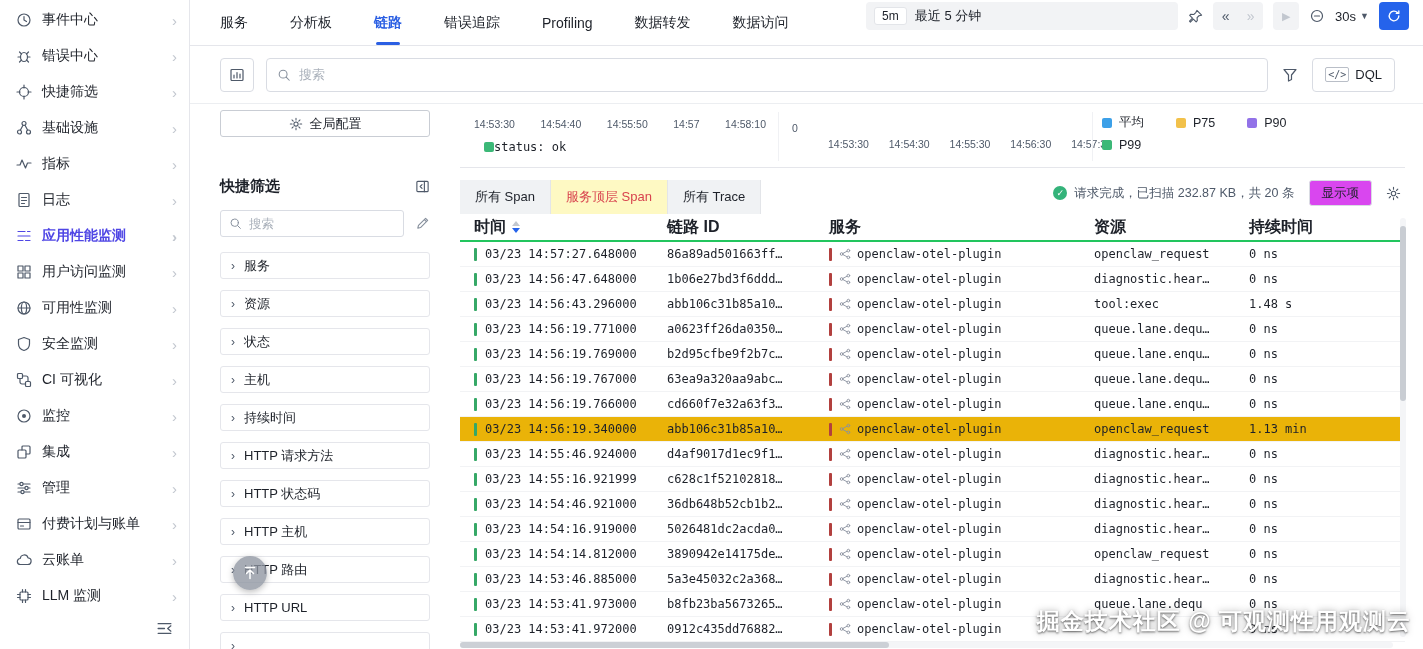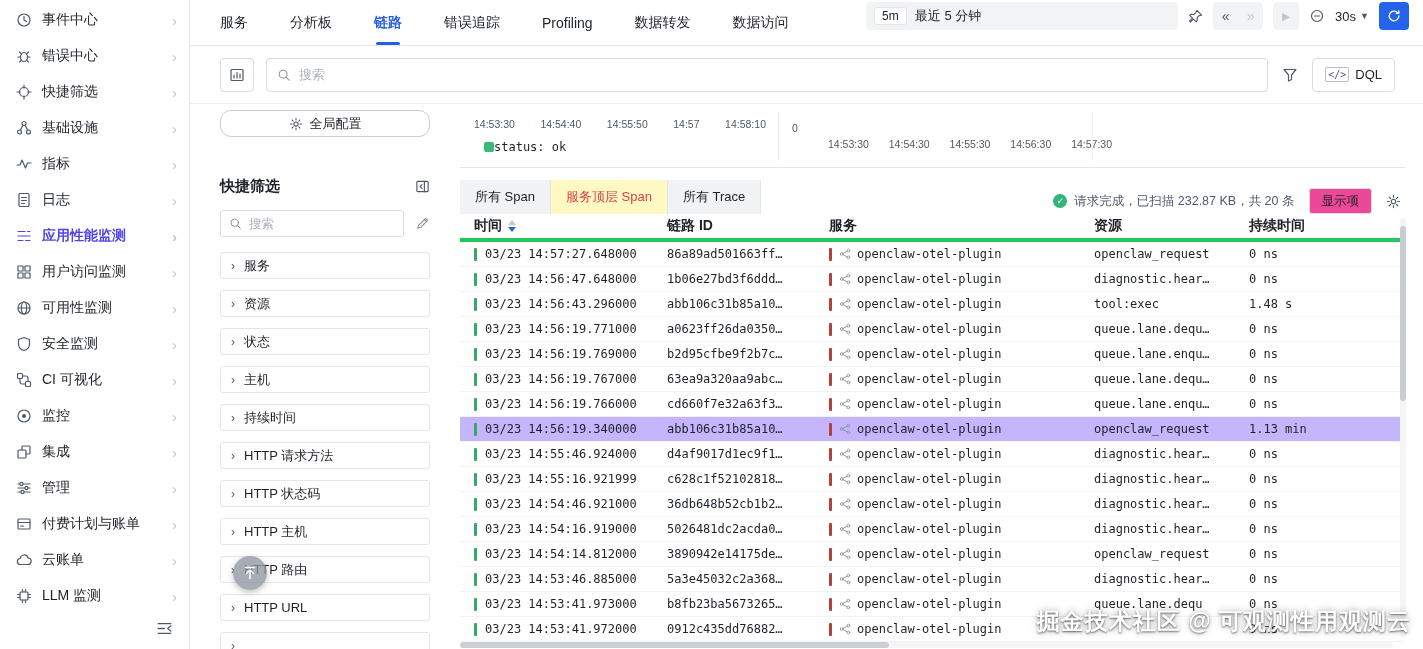--- a/index.html
+++ b/index.html
@@ -56,21 +56,21 @@
   .funnelbtn{border:none;background:none;color:#4e5969;cursor:pointer;display:flex;padding:0 2px}
   .funnelbtn svg{width:16px;height:16px}
   .dqlbtn{height:34px;border:1px solid #d9dce3;border-radius:4px;background:#fff;display:flex;align-items:center;gap:6px;padding:0 12px;cursor:pointer;font-size:13px;color:#1d2129}
   .code-ic{font-family:"DejaVu Sans Mono",monospace;font-size:10px;color:#4e5969;border:1px solid #b9bec7;border-radius:2px;padding:0 2px;line-height:13px}
 
   
   .content{flex:1;display:flex;padding:2px 18px 0 30px;gap:30px;background:#fff;position:relative;min-height:0}
 
   
   .filterpanel{width:210px;flex:none;position:relative;padding-top:4px}
-  .gc-btn{width:100%;height:27px;border:1px solid #c9cdd4;border-radius:11px;display:flex;align-items:center;justify-content:center;gap:7px;background:#fff;font-size:13px;cursor:pointer;color:#1d2129}
+  .gc-btn{width:100%;height:27px;border:1px solid #c9cdd4;border-radius:3px;display:flex;align-items:center;justify-content:center;gap:7px;background:#fff;font-size:13px;cursor:pointer;color:#1d2129}
   .gc-btn svg{width:14px;height:14px;color:#4e5969}
   .fp-head{display:flex;align-items:center;justify-content:space-between;margin:40px 0 14px;font-size:15px;font-weight:700}
   .fp-head svg{width:15px;height:15px;color:#4e5969;cursor:pointer}
   .fp-search-row{display:flex;align-items:center;gap:11px;margin-bottom:15px}
   .fp-search{flex:1;height:27px;border:1px solid #d9dce3;border-radius:3px;display:flex;align-items:center;padding:0 8px;gap:7px;background:#fff}
   .fp-search svg{width:13px;height:13px;color:#868f9c}
   .fp-search input{border:none;outline:none;width:100%;font-size:12.5px;font-family:inherit;background:transparent}
   .fp-search input::placeholder{color:#a9b0ba}
   .fp-pencil{color:#868f9c;display:flex;cursor:pointer}
   .fp-pencil svg{width:15px;height:15px}
@@ -88,41 +88,41 @@
   .sq{width:10px;height:10px;border-radius:2px;display:inline-block;flex:none}
   .sq.ok,.sq.p99{background:#3bb877}
   .sq.avg{background:#3ca0e8}.sq.p75{background:#f2c14a}.sq.p90{background:#9272e8}
   .y0{position:absolute;left:332px;top:16px;font-size:10.5px;color:#4e5969}
   .ticks-mid{left:368px;top:32px;width:284px}
   .cs-div{position:absolute;top:6px;bottom:6px;width:1px;background:#f0f1f4}
   .legend-box{position:absolute;left:642px;top:8px;display:flex;flex-direction:column;gap:7px;font-size:12.5px}
   .legend-row{display:flex;gap:32px}
   .legend-item{display:flex;align-items:center;gap:7px}
 
-  .tabsbar{margin-top:12px;height:34px;display:flex;align-items:flex-end;flex:none}
+  .tabsbar{margin-top:12px;height:34px;display:flex;align-items:flex-start;flex:none}
   .rtabs{display:flex;height:34px}
   .rtab{padding:0 15px;display:flex;align-items:center;background:#f0f2f4;border-right:1px solid #e3e5e9;font-size:13px;cursor:pointer;white-space:nowrap}
   .rtab.active{background:#fef9c3;color:#d8434e}
   .tabsbar-right{margin-left:auto;display:flex;align-items:center;gap:14px}
   .req-status{display:flex;align-items:center;gap:7px;font-size:12.5px;color:#4e5969}
   .check{width:14px;height:14px;border-radius:50%;background:#34b37a;color:#fff;font-size:9px;display:flex;align-items:center;justify-content:center;flex:none}
-  .disp-btn{height:26px;border:1px solid #d9dce3;border-radius:3px;background:#ec4899;padding:0 12px;font-size:12.5px;cursor:pointer;color:#1d2129}
+  .disp-btn{height:26px;border:1px solid #d9dce3;border-radius:3px;background:#d946ef;padding:0 12px;font-size:12.5px;cursor:pointer;color:#1d2129}
   .gearbtn{color:#4e5969;display:flex;cursor:pointer;margin-right:4px}
   .gearbtn svg{width:15px;height:15px}
 
   
   .tgrid{display:grid;grid-template-columns:193px 162px 265px 155px 1fr;padding:0 8px 0 14px;align-items:center}
-  .thead{height:28px;border-bottom:4px solid #22c55e;font-weight:700;font-size:14px;flex:none}
+  .thead{height:28px;border-bottom:2px solid #22c55e;font-weight:700;font-size:16px;flex:none}
   .thead .hcell{display:flex;align-items:center}
   .sort{display:inline-flex;flex-direction:column;margin-left:6px;gap:2px}
   .sort .up{width:0;height:0;border-left:4px solid transparent;border-right:4px solid transparent;border-bottom:5px solid #c2c7cf}
   .sort .down{width:0;height:0;border-left:4px solid transparent;border-right:4px solid transparent;border-top:5px solid #2563eb}
   .tbody{flex:1;overflow:hidden}
   .trow{height:25px;border-bottom:1px solid #f2f3f5;font-size:12px;cursor:pointer}
-  .trow.hl{background:#c4b5fd}
+  .trow.hl{background:#eab308}
   .cell{display:flex;align-items:center;overflow:hidden;white-space:nowrap}
   .bar{width:3px;height:13px;border-radius:1px;flex:none}
   .bar.g{background:#36a867;margin-right:8px}
   .bar.r{background:#b2403e;margin-right:7px}
   .shicon{width:12px;height:12px;color:#8a919f;margin-right:6px;stroke-width:1.3}
 
   .vscroll{position:absolute;right:-1px;top:112px;bottom:12px;width:6px;background:#f4f5f7;border-radius:3px}
   .vthumb{position:absolute;left:0;right:0;top:8px;height:175px;background:#c9cdd3;border-radius:3px}
   .hscroll{position:absolute;left:0;right:12px;bottom:1px;height:6px;background:#f4f5f7;border-radius:3px}
   .hthumb{position:absolute;top:0;bottom:0;left:0;width:46%;background:#ccd0d6;border-radius:3px}
@@ -543,20 +543,42 @@
           <div class="cs-div" style="left:318px"></div>
           <div class="y0">0</div>
           <div class="axis ticks-mid">
             <span>14:53:30</span>
             <span>14:54:30</span>
             <span>14:55:30</span>
             <span>14:56:30</span>
             <span>14:57:30</span>
           </div>
           <div class="cs-div" style="left:632px"></div>
+          <div class="legend-box">
+            <div class="legend-row">
+              <span class="legend-item">
+                  <span class="sq avg"></span>
+                  <span>平均</span>
+                </span>
+              <span class="legend-item">
+                  <span class="sq p75"></span>
+                  <span>P75</span>
+                </span>
+              <span class="legend-item">
+                  <span class="sq p90"></span>
+                  <span>P90</span>
+                </span>
+            </div>
+            <div class="legend-row">
+              <span class="legend-item">
+                  <span class="sq p99"></span>
+                  <span>P99</span>
+                </span>
+            </div>
+          </div>
         </div>
 
         <div class="tabsbar">
           <div class="rtabs">
             <span class="rtab">所有 Span</span>
             <span class="rtab active">服务顶层 Span</span>
             <span class="rtab">所有 Trace</span>
           </div>
           <div class="tabsbar-right">
             <span class="req-status">

